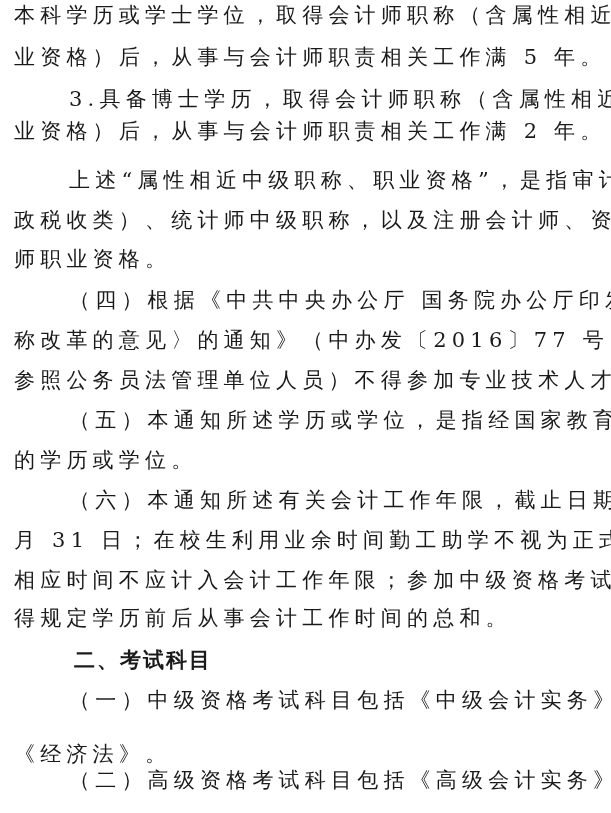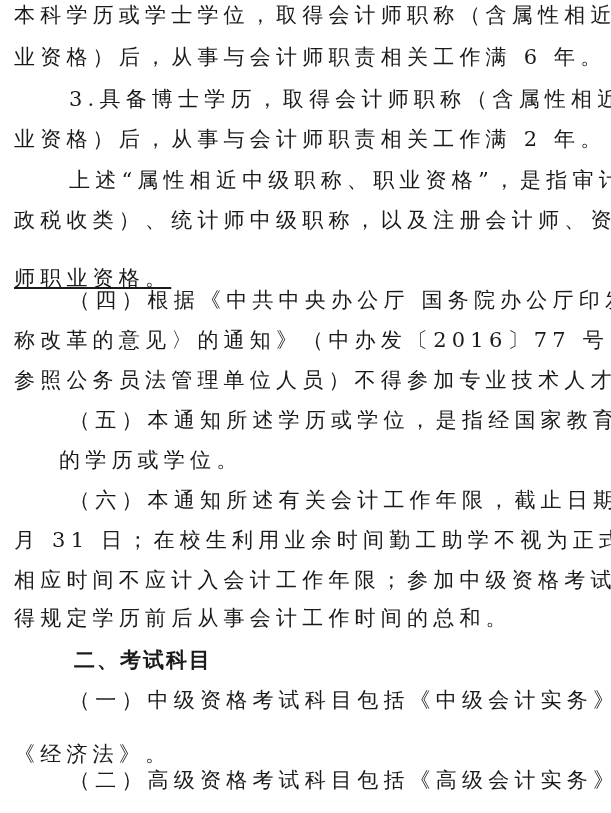--- a/index.html
+++ b/index.html
@@ -40,31 +40,31 @@
       letter-spacing: 2px;
       left: 60px;
       text-align: center;
     }
   </style>
 </head>
 <body>
 
 <div class="page">
   <div class="line" style="top:0px;">本科学历或学士学位，取得会计师职称（含属性相近中级职称、职</div>
-  <div class="line" style="top:42px;">业资格）后，从事与会计师职责相关工作满 6 年。</div>
+  <div class="line" style="top:42px;">业资格）后，从事与会计师职责相关工作满 5 年。</div>
   <div class="line indent" style="top:84px;">3.具备博士学历，取得会计师职称（含属性相近中级职称、职</div>
-  <div class="line" style="top:124px;">业资格）后，从事与会计师职责相关工作满 2 年。</div>
+  <div class="line" style="top:116px;">业资格）后，从事与会计师职责相关工作满 2 年。</div>
   <div class="line indent" style="top:165px;">上述“属性相近中级职称、职业资格”，是指审计师、经济师（财</div>
   <div class="line" style="top:205px;">政税收类）、统计师中级职称，以及注册会计师、资产评估师、税务</div>
-  <div class="line" style="top:263px;text-decoration:underline;">师职业资格。</div>
+  <div class="line" style="top:244px;">师职业资格。</div>
   <div class="line indent" style="top:285px;">（四）根据《中共中央办公厅 国务院办公厅印发〈关于深化职</div>
   <div class="line" style="top:325px;">称改革的意见〉的通知》（中办发〔2016〕77 号）规定，公务员（含</div>
   <div class="line" style="top:365px;">参照公务员法管理单位人员）不得参加专业技术人才职称评审。</div>
   <div class="line indent" style="top:405px;">（五）本通知所述学历或学位，是指经国家教育行政部门认可</div>
-  <div class="line" style="top:445px;margin-left:45px;">的学历或学位。</div>
+  <div class="line" style="top:445px;">的学历或学位。</div>
   <div class="line indent" style="top:485px;">（六）本通知所述有关会计工作年限，截止日期为 2020 年 12</div>
   <div class="line" style="top:525px;">月 31 日；在校生利用业余时间勤工助学不视为正式从事会计工作，</div>
   <div class="line" style="top:565px;">相应时间不应计入会计工作年限；参加中级资格考试工作年限为取</div>
   <div class="line" style="top:605px;font-family:Liberation Mono, monospace;">得规定学历前后从事会计工作时间的总和。</div>
   <div class="line heading" style="top:645px;">二、考试科目</div>
   <div class="line indent" style="top:685px;">（一）中级资格考试科目包括《中级会计实务》《财务管理》和</div>
   <div class="line" style="top:739px;">《经济法》。</div>
   <div class="line indent" style="top:765px;">（二）高级资格考试科目包括《高级会计实务》。</div>
 </div>
 

